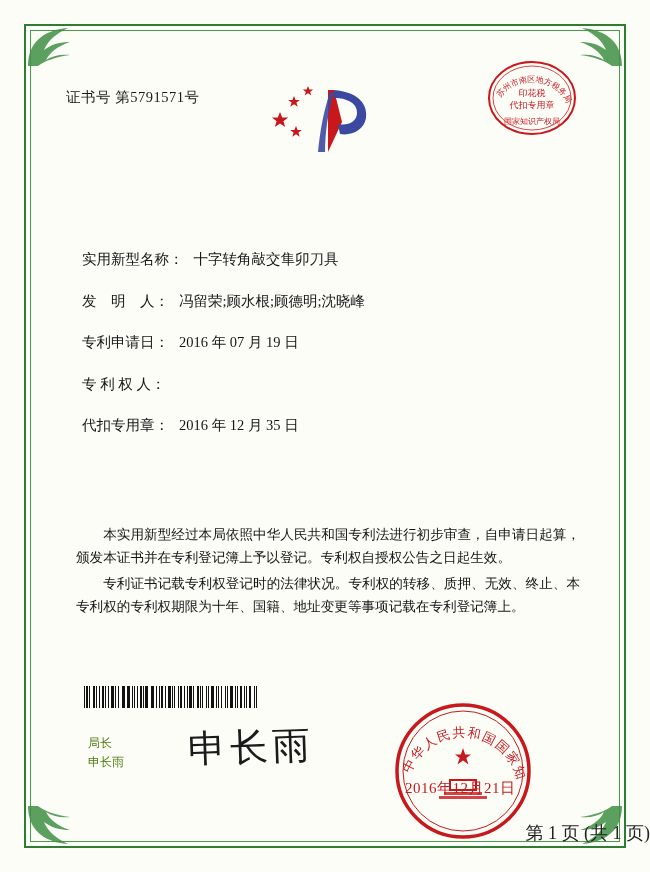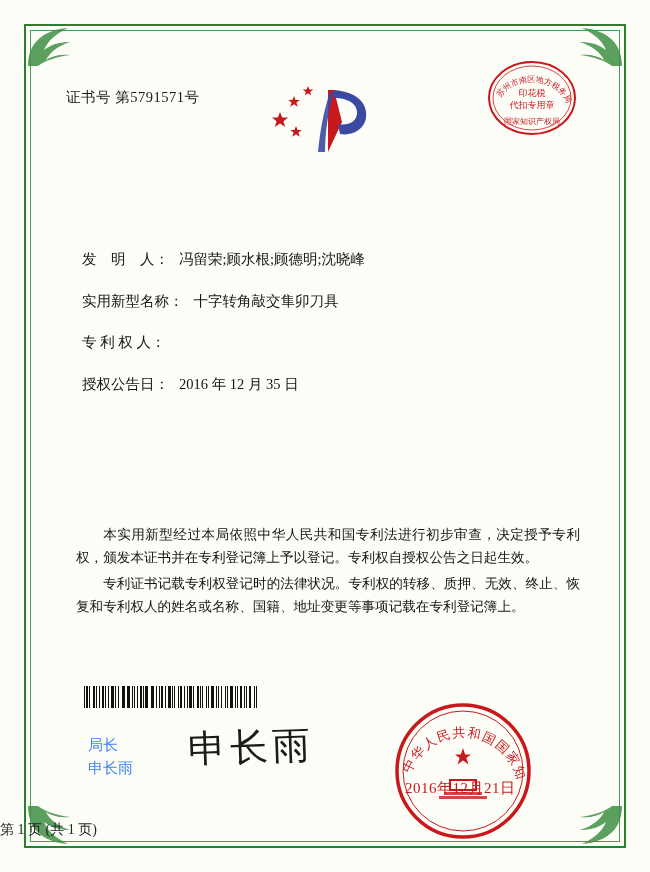--- a/index.html
+++ b/index.html
@@ -139,23 +139,23 @@
     display: block;
     background: #111;
     height: 100%;
   }
 
   
   .sig-label {
     position: absolute;
     left: 88px;
     top: 734px;
-    font-size: 15px;
+    font-size: 12px;
     line-height: 1.55;
-    color: #3b82f6;
+    color: #4d7c0f;
   }
   .sig-hand {
     position: absolute;
     left: 188px;
     top: 722px;
     font-size: 38px;
     color: #1b1b1b;
     font-family: "DejaVu Serif", serif;
     letter-spacing: 4px;
     transform: rotate(-2deg);
@@ -175,22 +175,22 @@
     font-size: 15px;
     color: #c8181c;
     letter-spacing: 0.5px;
     white-space: nowrap;
     z-index: 5;
   }
   .page-footer {
     position: absolute;
     left: 0; right: 0;
     top: 821px;
-    text-align: left;
-    font-size: 14px;
+    text-align: right;
+    font-size: 18px;
     color: #222;
   }
 </style>
 </head>
 <body>
 
 <div class="page">
 
   <div class="border-outer"></div>
   <div class="border-inner"></div>
@@ -242,39 +242,43 @@
       </text>
       <text x="46" y="44" text-anchor="middle" font-size="9" fill="#c8181c" font-family="Liberation Serif, serif">印花税</text>
       <text x="46" y="56" text-anchor="middle" font-size="9" fill="#c8181c" font-family="Liberation Serif, serif">代扣专用章</text>
       <text x="46" y="72" text-anchor="middle" font-size="8" fill="#c8181c" font-family="Liberation Serif, serif">国家知识产权局</text>
     </svg>
   </div>
 
 
   <div class="fields">
     <div class="field-row">
+      <span class="field-label">实用新型名称：</span>
+      <span class="field-value">十字转角敲交隼卯刀具</span>
+    </div>
+    <div class="field-row">
       <span class="field-label">发　明　人：</span>
       <span class="field-value">冯留荣;顾水根;顾德明;沈晓峰</span>
     </div>
     <div class="field-row">
-      <span class="field-label">实用新型名称：</span>
-      <span class="field-value">十字转角敲交隼卯刀具</span>
+      <span class="field-label">专利申请日：</span>
+      <span class="field-value">2016 年 07 月 19 日</span>
     </div>
     <div class="field-row">
       <span class="field-label">专 利 权 人：</span>
     </div>
     <div class="field-row">
-      <span class="field-label">授权公告日：</span>
+      <span class="field-label">代扣专用章：</span>
       <span class="field-value">2016 年 12 月 35 日</span>
     </div>
   </div>
 
   <div class="body-text">
-    <p>本实用新型经过本局依照中华人民共和国专利法进行初步审查，决定授予专利权，颁发本证书并在专利登记簿上予以登记。专利权自授权公告之日起生效。</p>
-    <p>专利证书记载专利权登记时的法律状况。专利权的转移、质押、无效、终止、恢复和专利权人的姓名或名称、国籍、地址变更等事项记载在专利登记簿上。</p>
+    <p>本实用新型经过本局依照中华人民共和国专利法进行初步审查，自申请日起算，颁发本证书并在专利登记簿上予以登记。专利权自授权公告之日起生效。</p>
+    <p>专利证书记载专利权登记时的法律状况。专利权的转移、质押、无效、终止、本专利权的专利权期限为十年、国籍、地址变更等事项记载在专利登记簿上。</p>
   </div>
 
   <div class="barcode">
       <i style="width:1px"></i>
       <i style="width:1px;background:transparent"></i>
       <i style="width:2px"></i>
       <i style="width:2px;background:transparent"></i>
       <i style="width:1px"></i>
       <i style="width:3px;background:transparent"></i>
       <i style="width:3px"></i>

